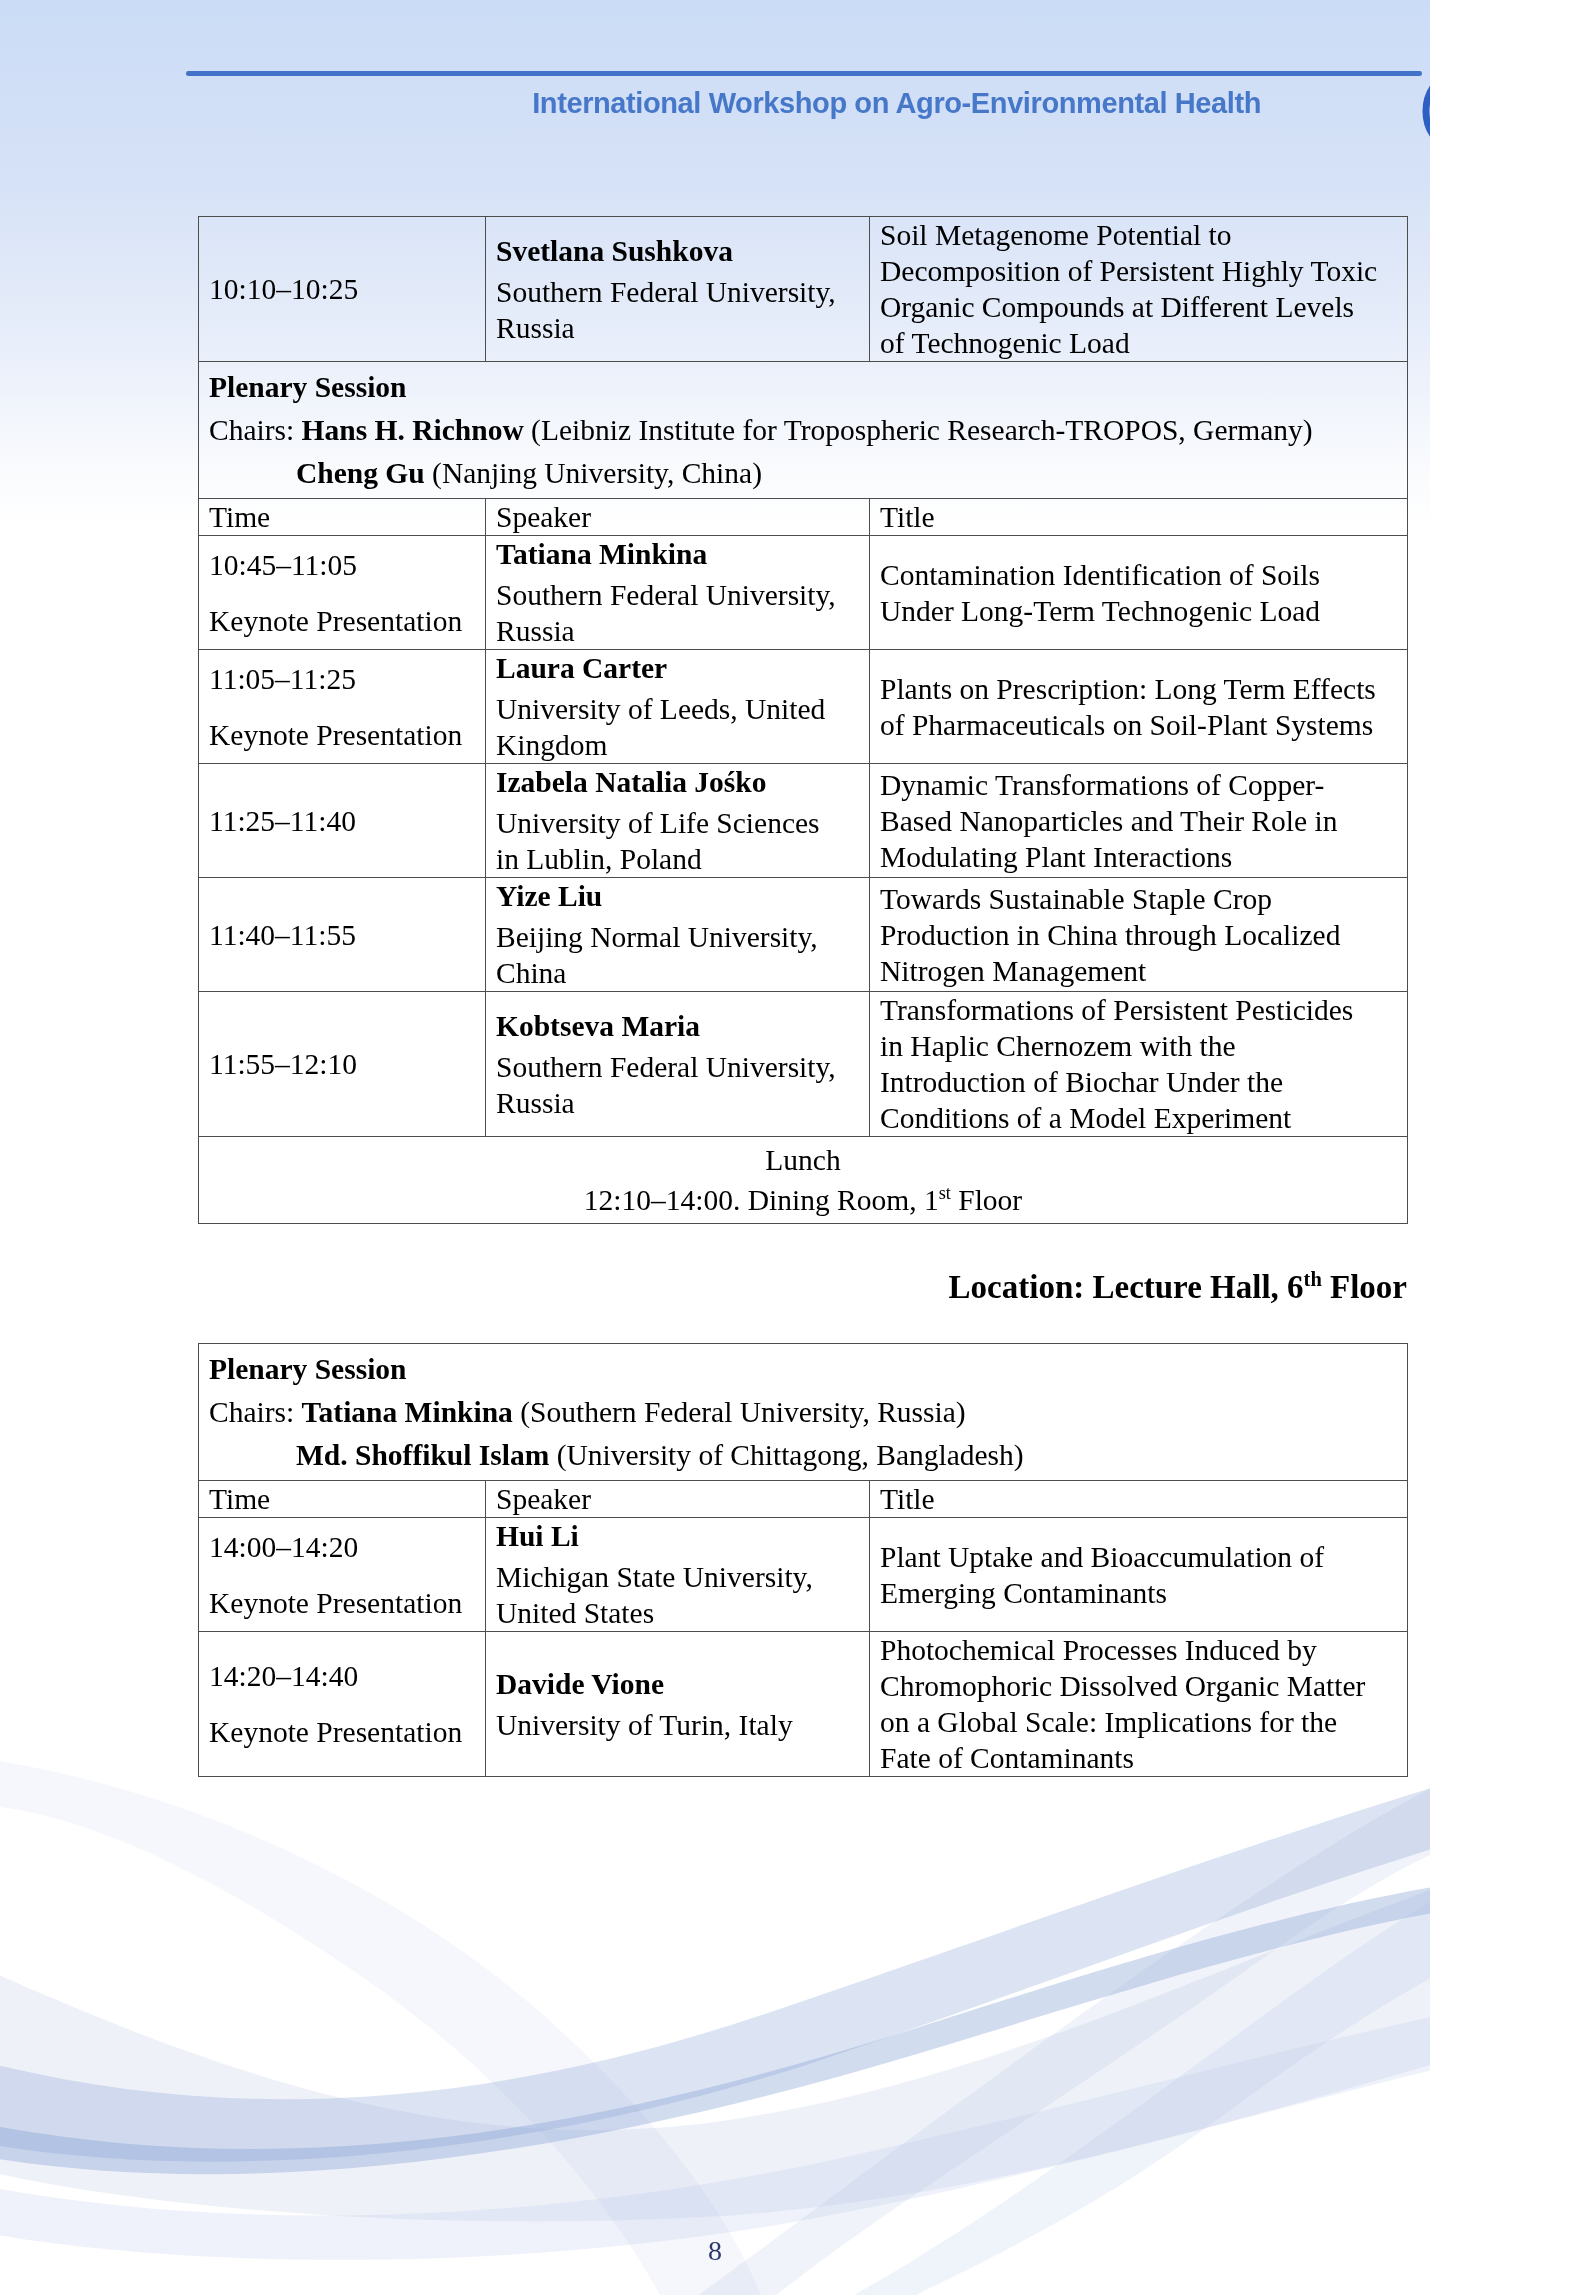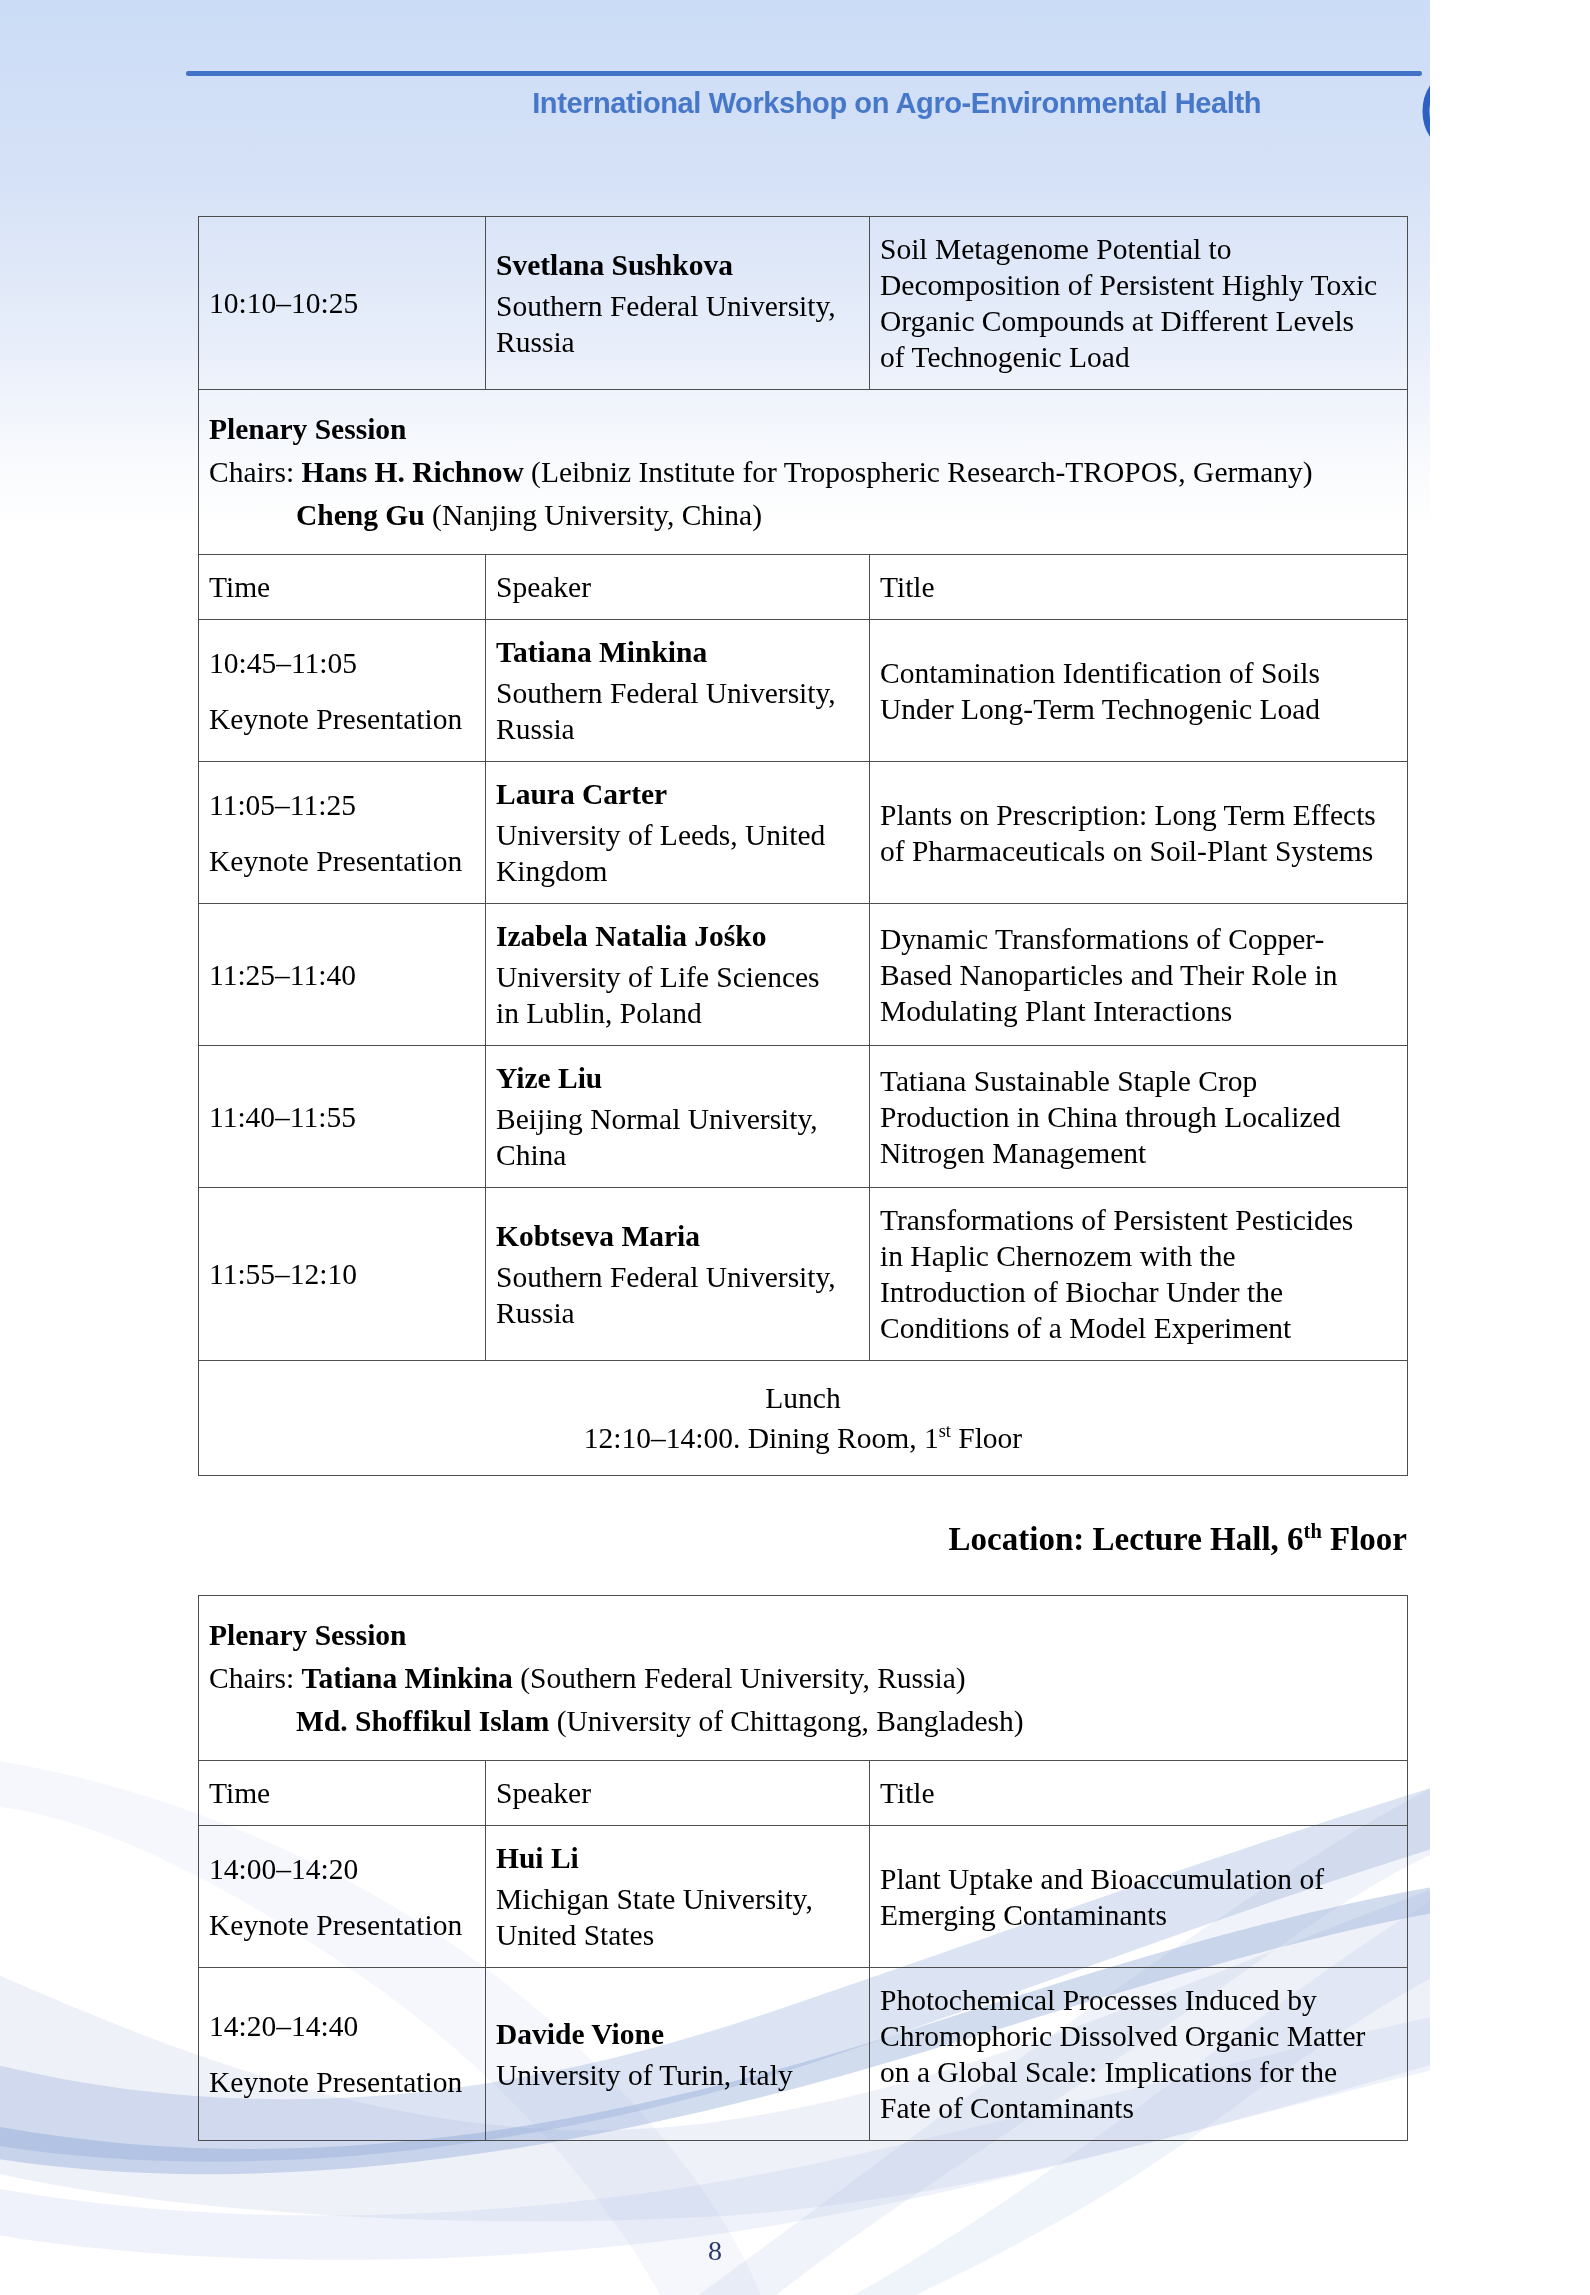--- a/index.html
+++ b/index.html
@@ -14,21 +14,21 @@
     position:absolute;top:87px;right:169px;
     font-family:"Liberation Sans","DejaVu Sans",sans-serif;
     font-weight:bold;font-size:29px;letter-spacing:-0.4px;color:#4677c8;white-space:nowrap;
   }
   .logo{position:absolute;left:1415px;top:26.4px;}
   
   .waves{position:absolute;left:0;bottom:0;width:1590px;height:606px;z-index:0;}
   .content{position:absolute;left:198px;top:216px;width:1209px;z-index:2;}
   
   table.sched{border-collapse:collapse;table-layout:fixed;width:1209px;font-size:29.5px;line-height:36px;}
-  table.sched td{border:1.6px solid #4d4d4d;vertical-align:middle;padding:14px 10px;background:transparent;}
+  table.sched td{border:1.6px solid #4d4d4d;vertical-align:middle;padding:0 10px;background:transparent;}
   col.c-time{width:287px;} col.c-speaker{width:384px;} col.c-title{width:538px;}
   td.session-block{background:#e5dccf;padding:11px 14px;}
   td.session-block p{margin:7px 0;}
   .chair-indent{padding-left:87px;}
   .b{font-weight:bold;}
   .center-cell{text-align:center;}
   .ml{white-space:pre-line;}
   td.timecell p{margin:0;}
   td.timecell p + p{margin-top:20px;}
   td.speakercell p{margin:0;}
@@ -143,21 +143,21 @@
         </tr>
         <tr>
           <td class="timecell">
               <p>11:40–11:55</p>
             </td>
           <td class="speakercell">
             <p class="b">Yize Liu</p>
             <p class="ml">Beijing Normal University,
 China</p>
           </td>
-          <td class="ml">Tatiana Sustainable Staple Crop
+          <td class="ml">Towards Sustainable Staple Crop
 Production in China through Localized
 Nitrogen Management</td>
         </tr>
         <tr>
           <td class="timecell">
               <p>11:55–12:10</p>
             </td>
           <td class="speakercell">
             <p class="b">Kobtseva Maria</p>
             <p class="ml">Southern Federal University,

